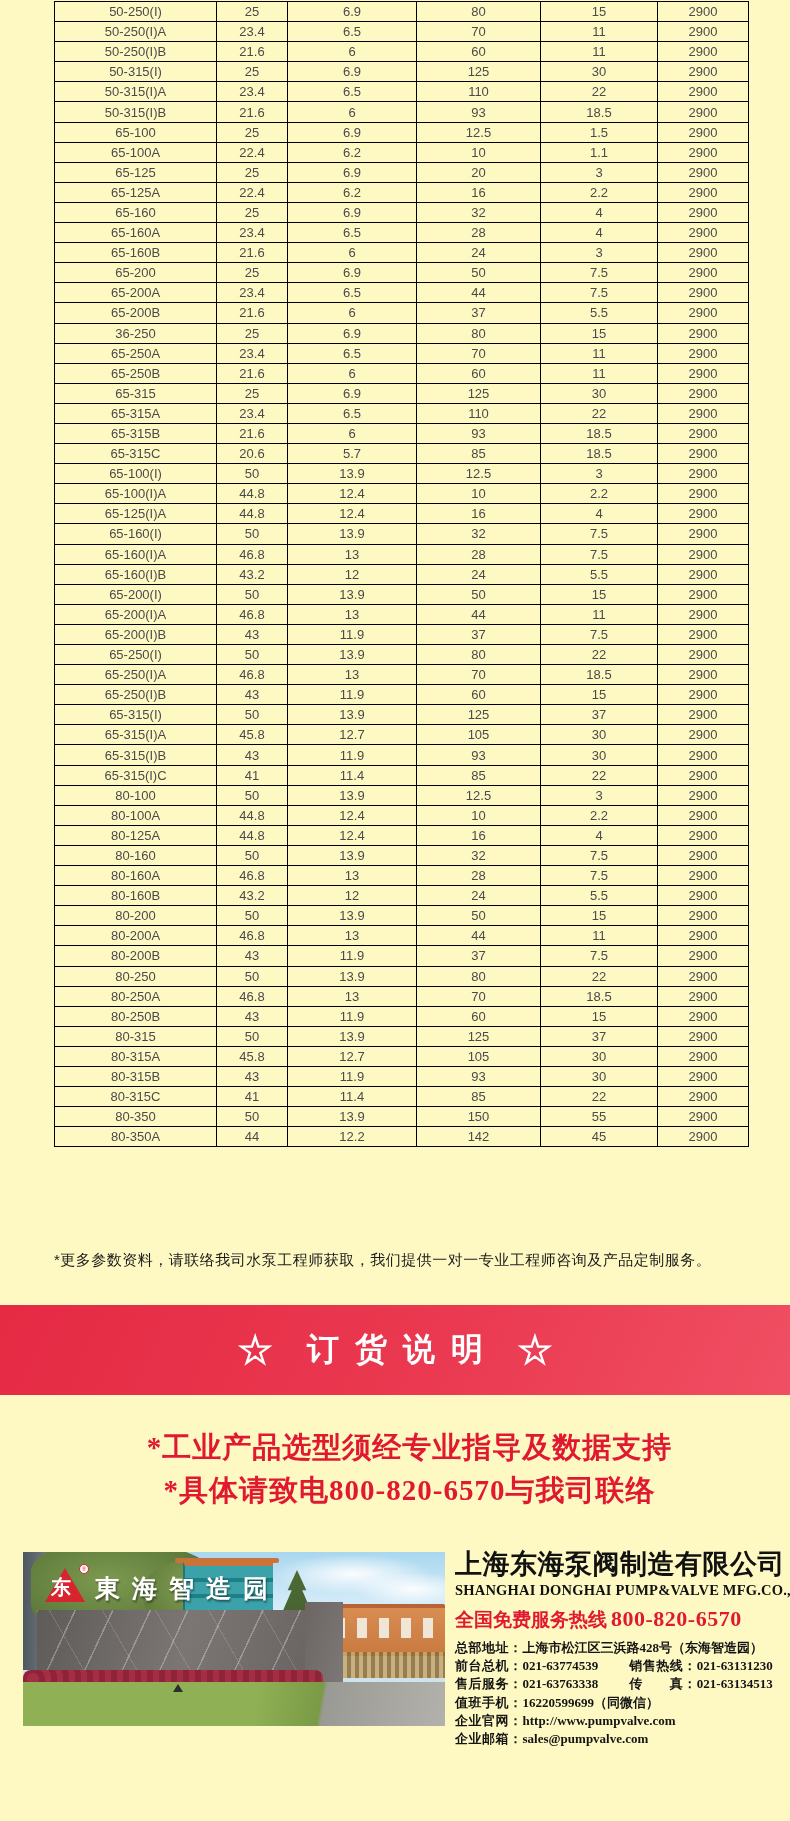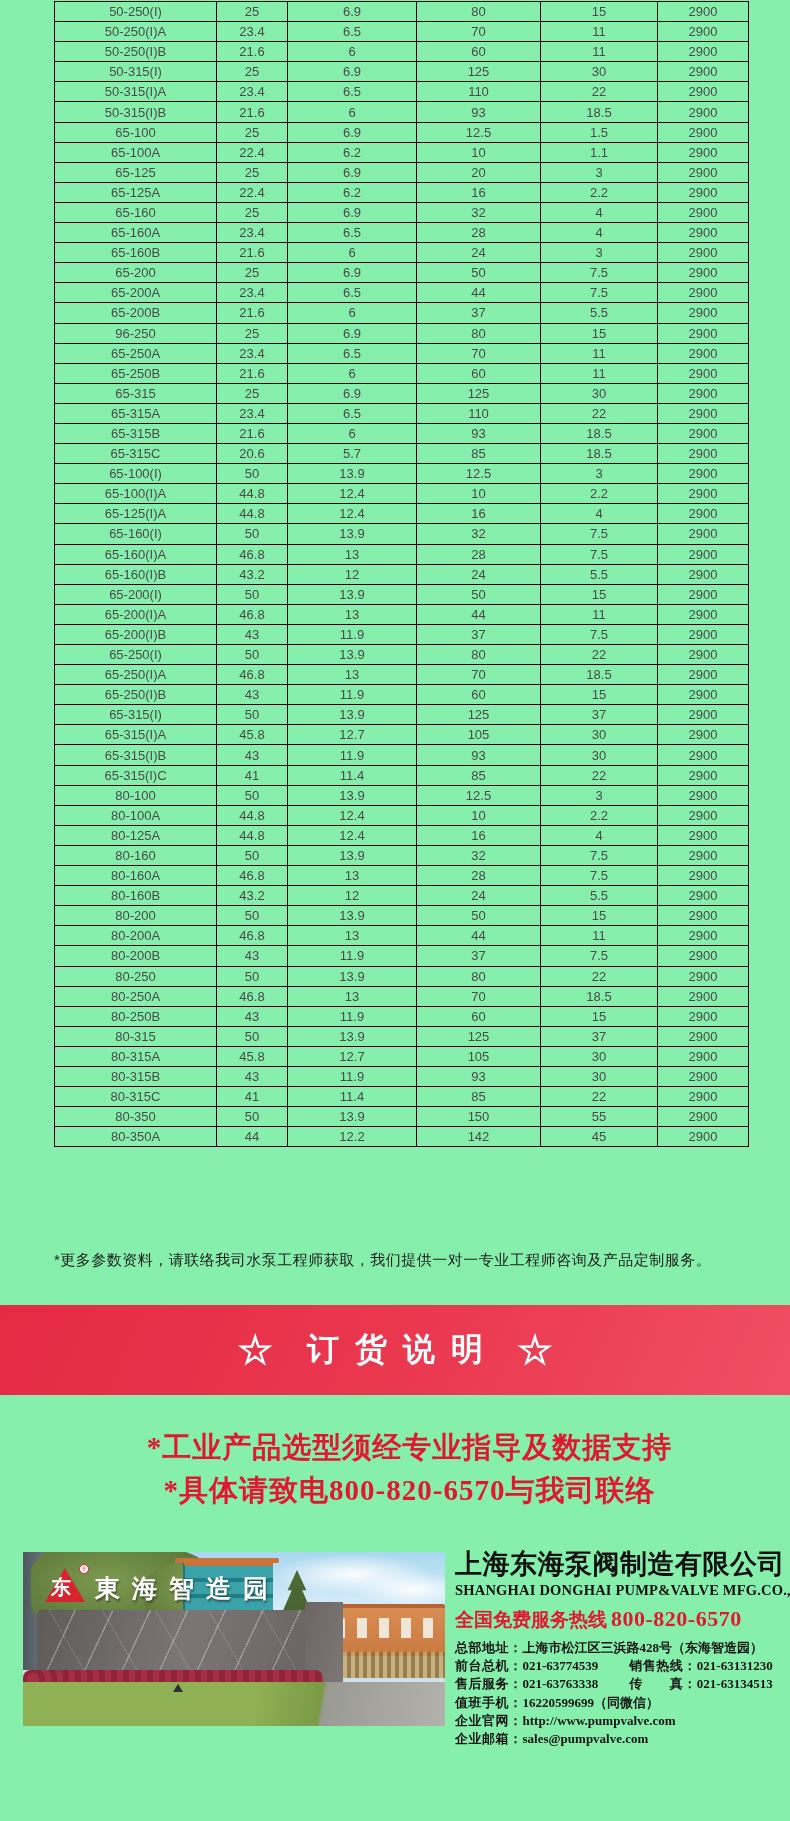--- a/index.html
+++ b/index.html
@@ -1,16 +1,16 @@
 <!DOCTYPE html>
 <html style="--banner-from: #e52a44; --banner-mid: #ea3950; --banner-to: #f04f63; --red-text: #e01931;"><head>
 <meta charset="utf-8">
 <style>
   html,body{margin:0;padding:0;background:#fff;}
-  .page{position:relative;width:790px;height:1821px;background:#86efac;overflow:hidden;
+  .page{position:relative;width:790px;height:1821px;background:#fef9c3;overflow:hidden;
         font-family:"Liberation Sans",sans-serif;}
 
   
   .spec-table{position:absolute;top:1px;left:54px;width:694px;border-collapse:collapse;
               table-layout:fixed;}
   .spec-table td{border:1px solid #000;height:19.1px;text-align:center;vertical-align:middle;
                  font-size:13px;color:#4a4a4a;padding:0;white-space:nowrap;overflow:hidden;}
 
   
   .note{position:absolute;top:1236px;left:54px;font-size:15px;color:#1a1a1a;
@@ -223,21 +223,21 @@
         </tr>
         <tr>
           <td>65-200B</td>
           <td>21.6</td>
           <td>6</td>
           <td>37</td>
           <td>5.5</td>
           <td>2900</td>
         </tr>
         <tr>
-          <td>96-250</td>
+          <td>36-250</td>
           <td>25</td>
           <td>6.9</td>
           <td>80</td>
           <td>15</td>
           <td>2900</td>
         </tr>
         <tr>
           <td>65-250A</td>
           <td>23.4</td>
           <td>6.5</td>

